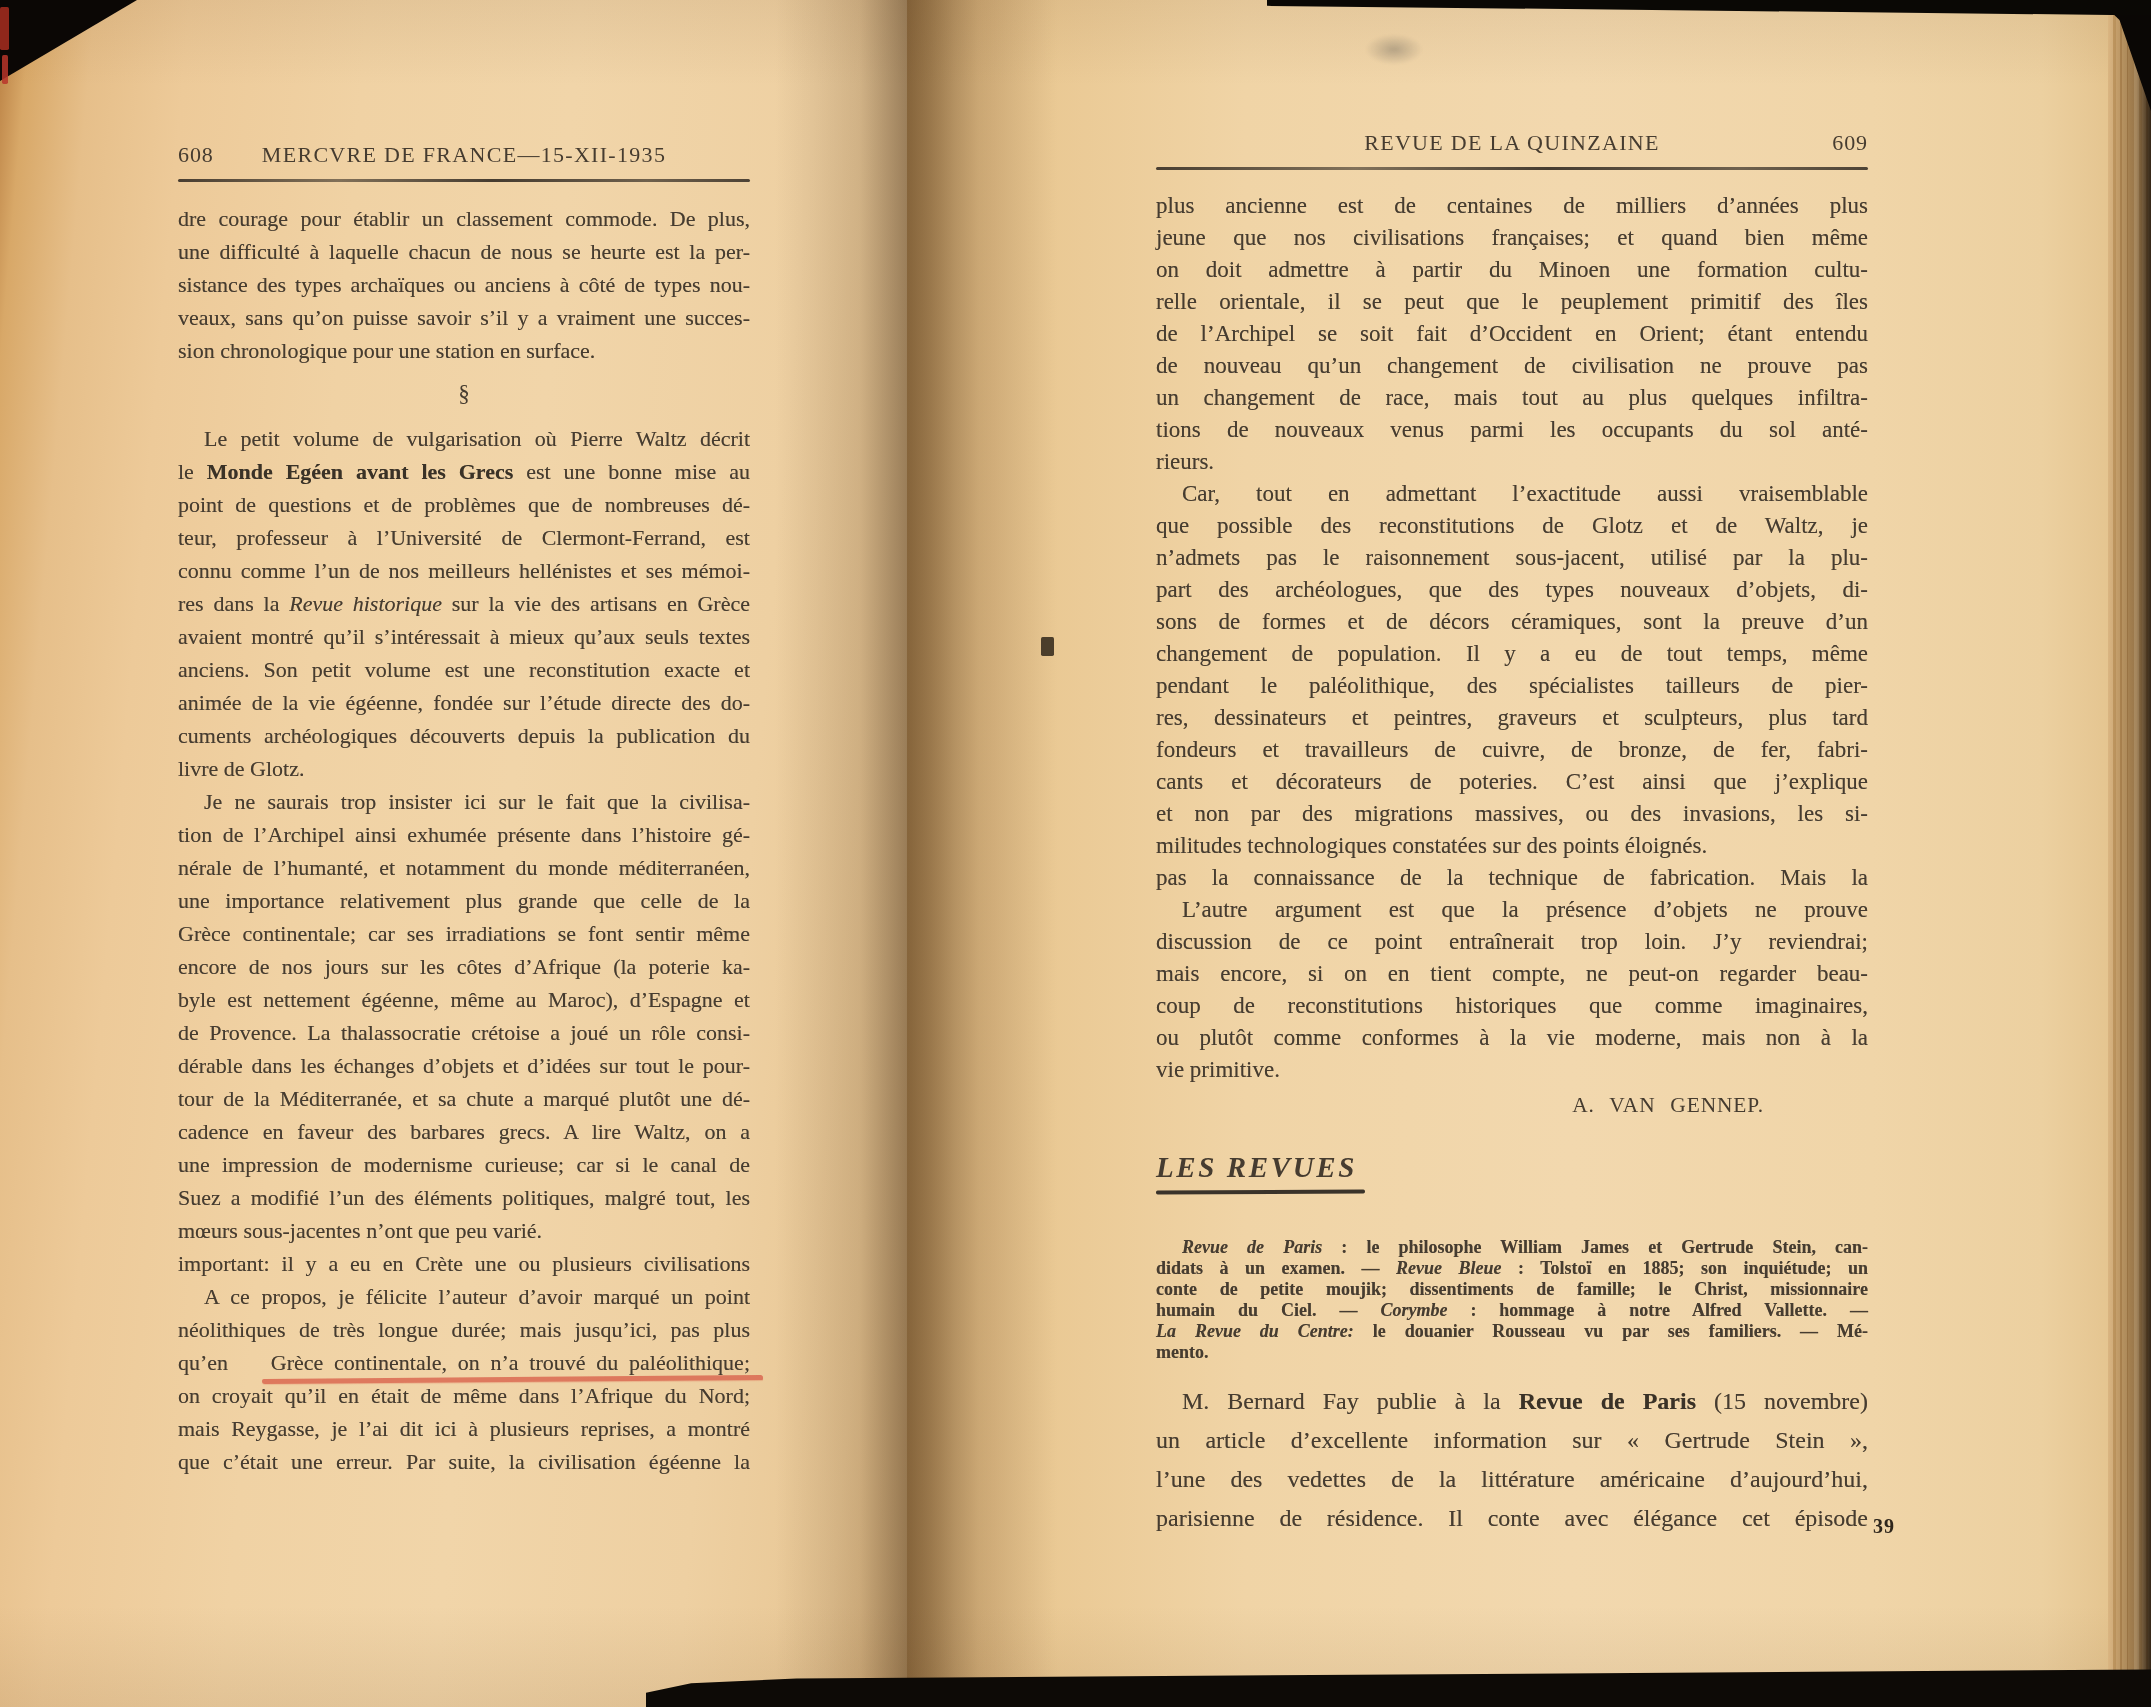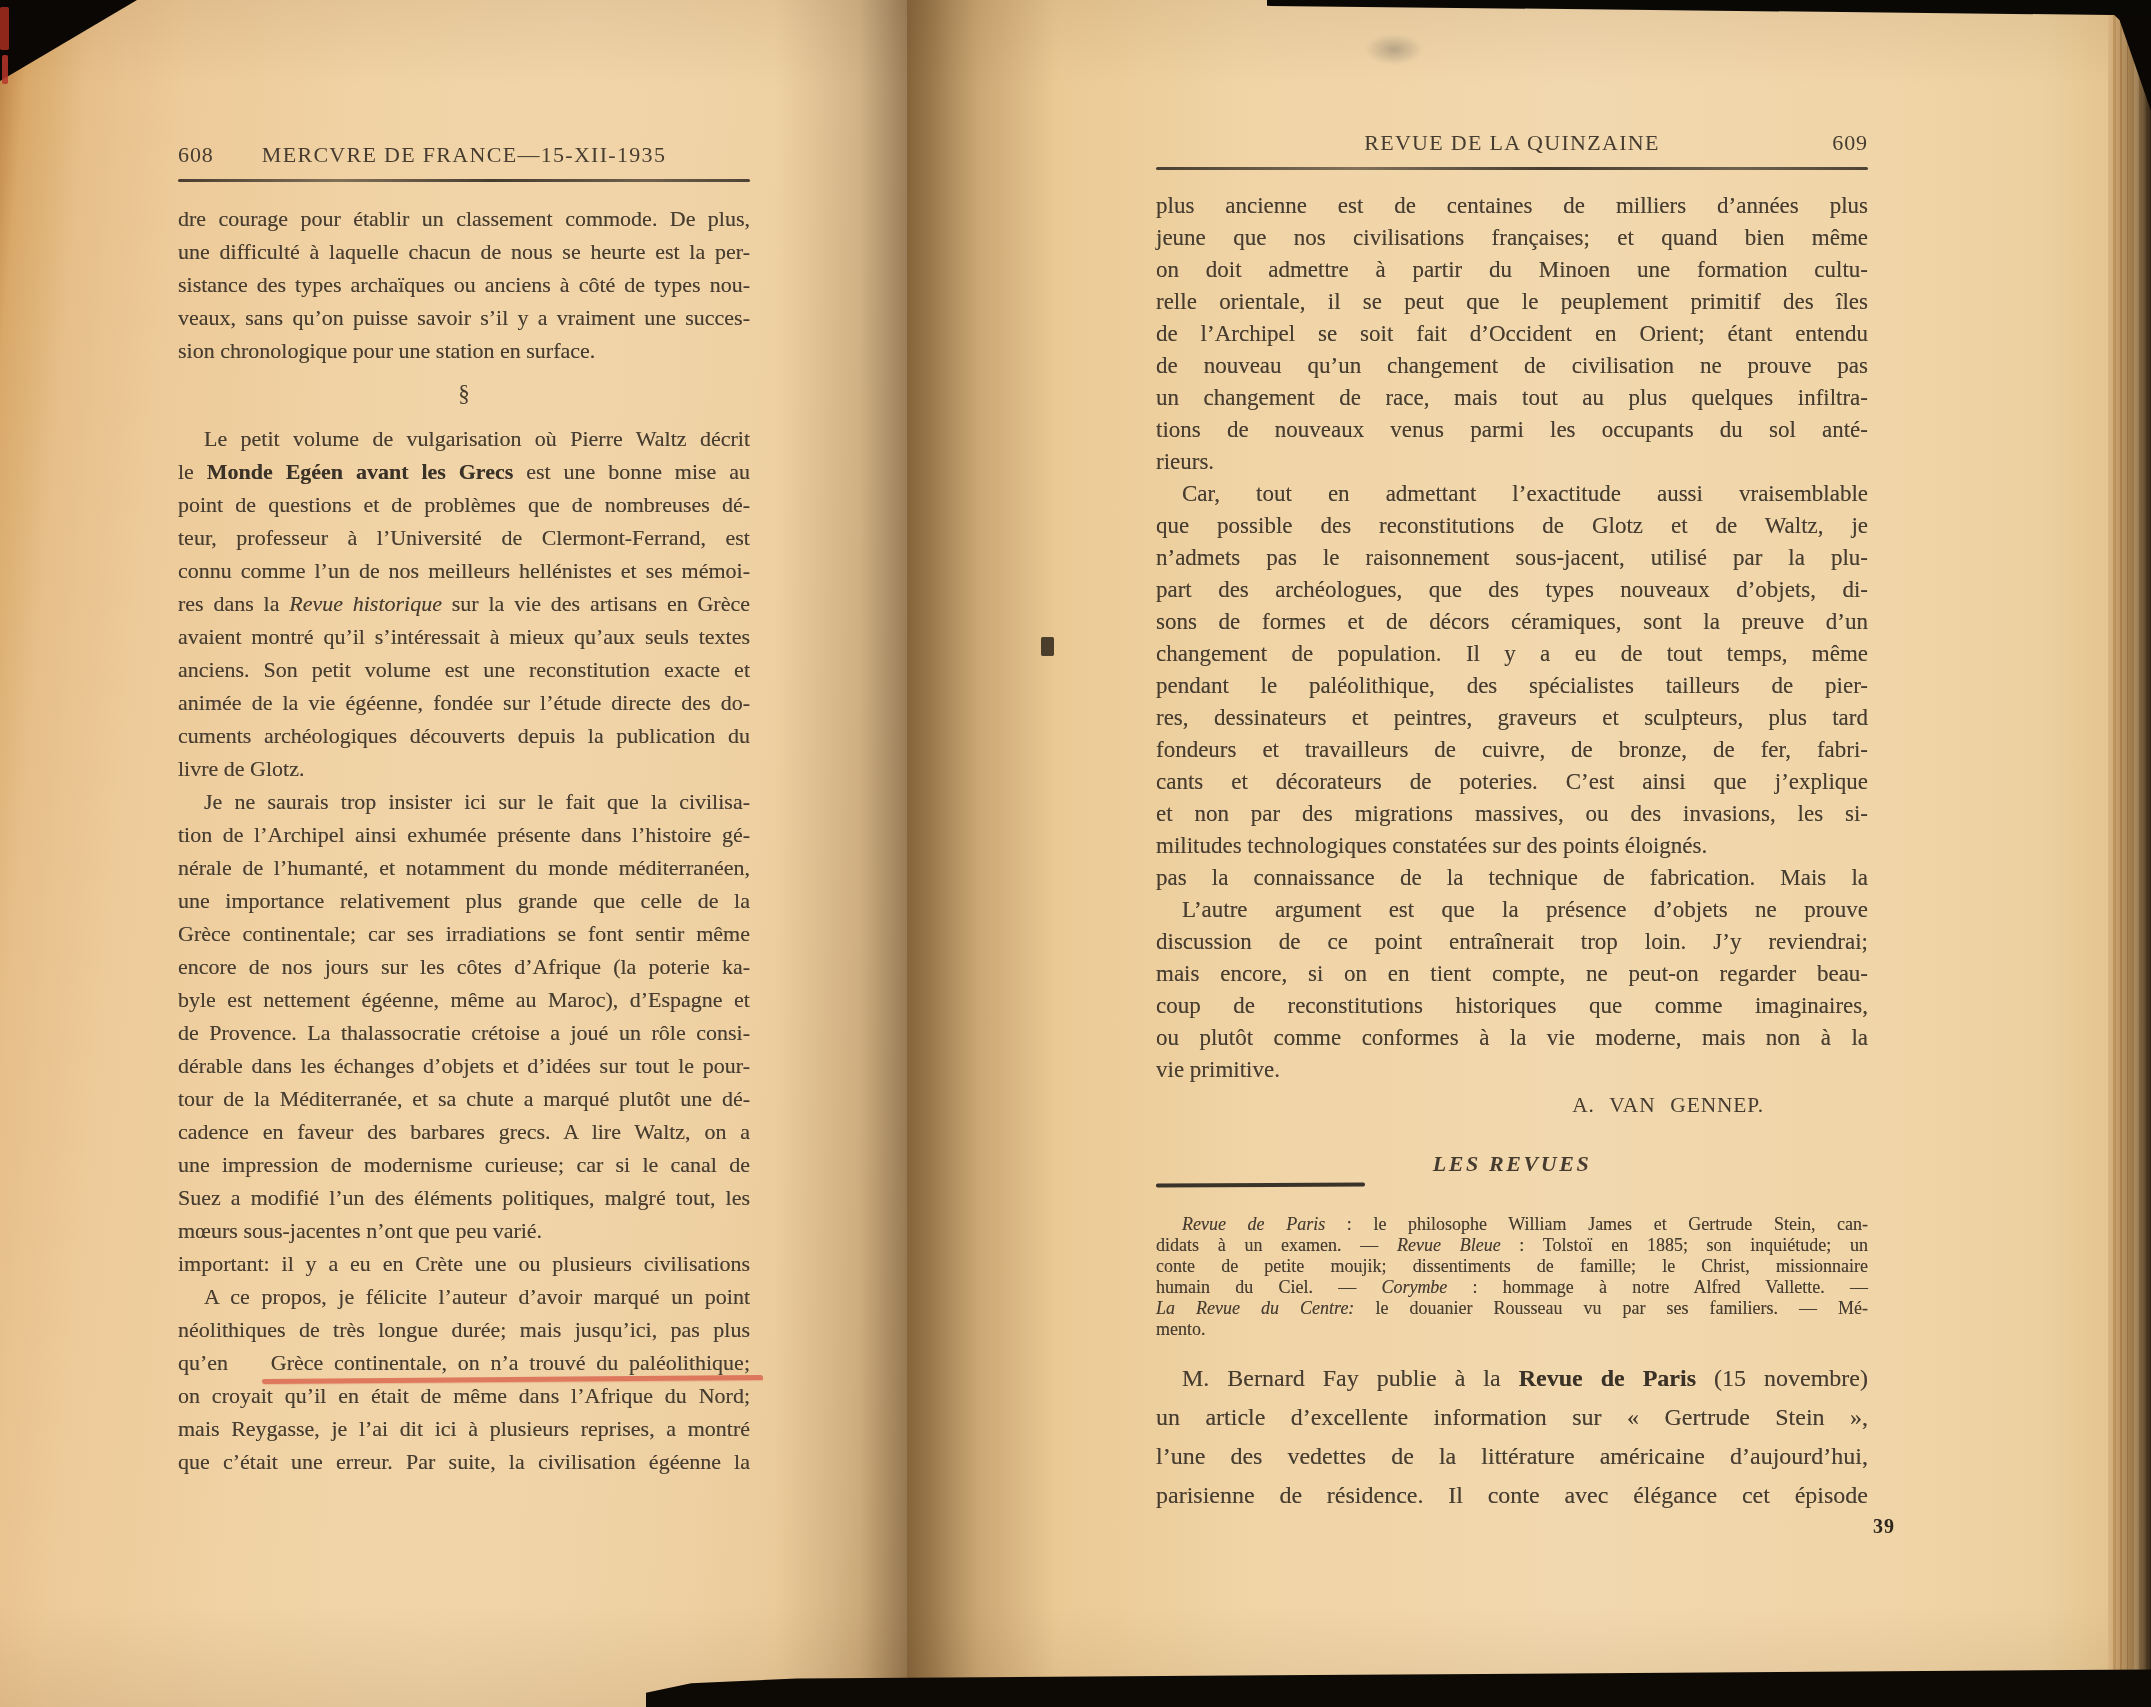--- a/index.html
+++ b/index.html
@@ -65,23 +65,23 @@
   #lp-body .line{font-size:22px;line-height:33px;}
   #rp-body .line{font-size:23px;line-height:32px;}
   .divider{text-align:center;font-size:23px;padding:13.7px 0 15.4px 0;}
   .b-run{font-weight:bold;color:#3a3227;}
   .i-run{font-style:italic;}
   .ru-run{position:relative;margin-left:32px;}
   .ru-run::after{content:'';position:absolute;left:-8.6px;right:-13.7px;bottom:-6.8px;height:5.1px;
     background:#d9604a;opacity:.78;border-radius:3.4px 4.3px 1.7px 5.1px;transform:rotate(-.45deg);
     box-shadow:0 0.9px 0.9px rgba(217,96,74,.35);}
   #byline{margin-top:6.8px;text-align:right;padding-right:104px;font-size:21.4px;letter-spacing:0.9px;word-spacing:8.6px;}
-  #revues-heading{margin-top:33px;font-style:italic;font-weight:bold;font-size:22px;letter-spacing:2.6px;text-align:center;}
+  #revues-heading{margin-top:33px;font-style:italic;font-weight:bold;font-size:29px;letter-spacing:2.6px;}
   #revues-underline{width:209px;height:4.3px;margin-top:6px;background:#3a332a;border-radius:1.7px;transform:rotate(-.3deg);}
-  #revues-lines{margin-top:27px;}
+  #revues-lines{margin-top:43px;font-weight:bold;}
   #revues-lines .line{font-size:18px;line-height:21px;}
   #final-lines{margin-top:19px;}
   #final-lines .line{font-size:24px;line-height:39px;}
   #signature{position:absolute;left:1873px;top:1515px;font-size:20px;font-weight:bold;letter-spacing:0.9px;color:#2e261c;}
 </style>
 </head>
 <body>
 
 <div id="screen">
 

